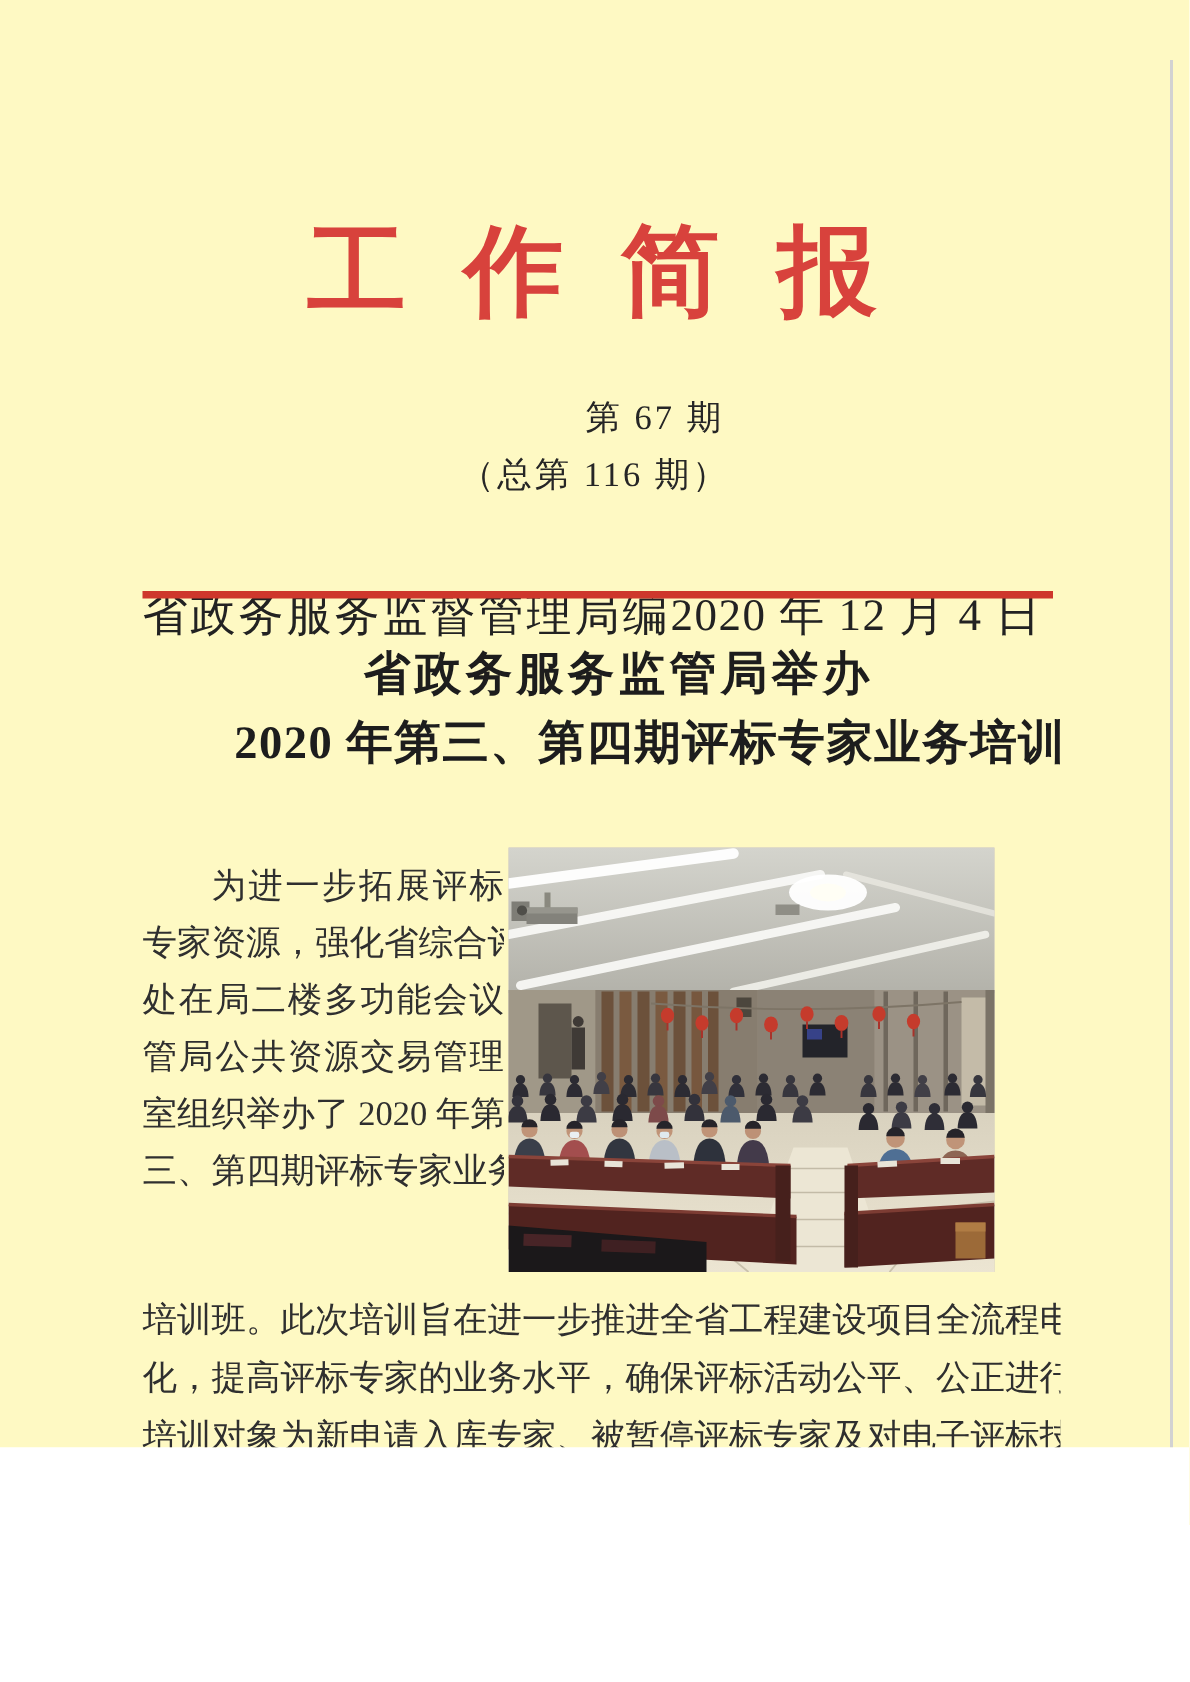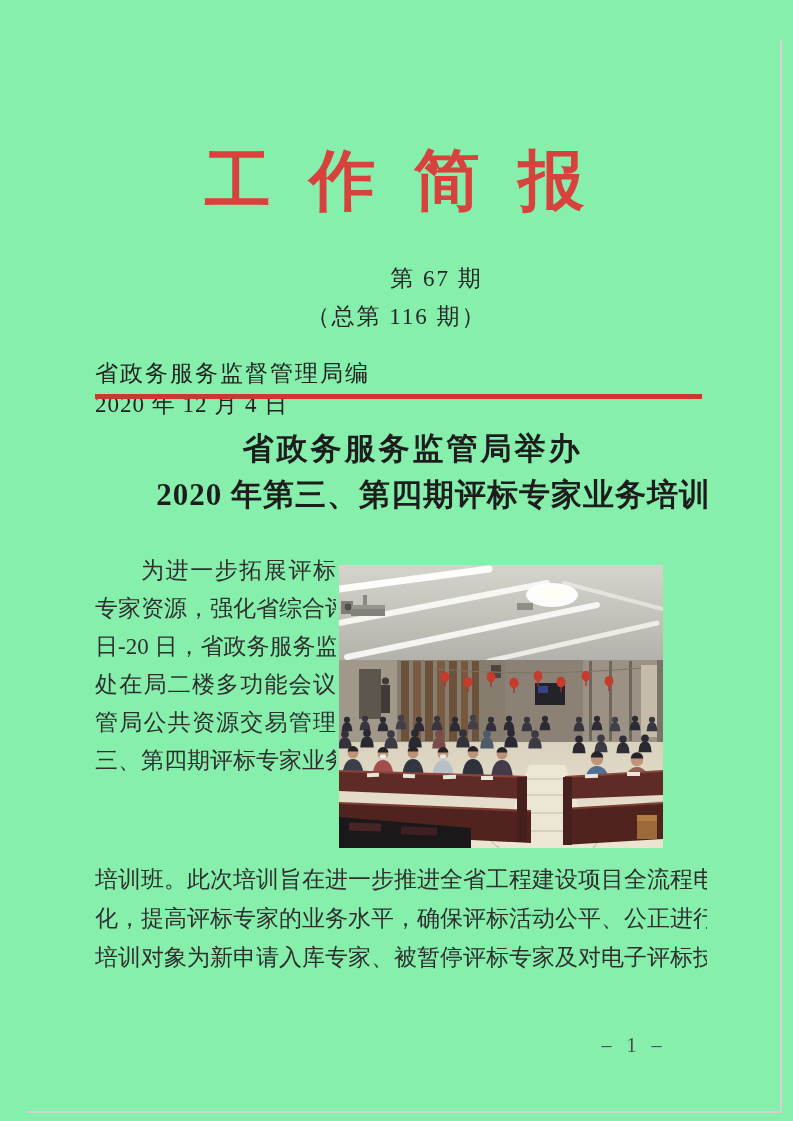--- a/index.html
+++ b/index.html
@@ -2,22 +2,22 @@
 <html><head>
 <meta charset="utf-8">
 <style>
   html, body {
     margin: 0; padding: 0;
     background: #ffffff;
     font-family: "Liberation Serif", "DejaVu Serif", serif;
   }
   .page {
     position: relative;
-    width: 793px; height: 1121px;
-    background: #86efac;
+    width: 793px; height: 965px;
+    background: #fef9c3;
     overflow: hidden;
     font-family: Liberation Serif, serif;
   }
   
   .scan-edge-right {
     position: absolute; left: 780px; top: 40px;
     width: 2px; height: 1072px;
     background: #d2d2d2;
   }
   .scan-edge-bottom {
@@ -38,25 +38,25 @@
     position: absolute; left: 0; width: 793px;
     text-align: center;
     font-size: 23px; color: #262626;
     letter-spacing: 2px;
   }
   .issue-no   { top: 263px; padding-left: 40px; }
   .issue-cum  { top: 301px; }
 
   .editor-row {
     position: absolute; left: 95px; top: 358px; width: 607px;
-    display: flex; justify-content: space-between; align-items: baseline;
-    font-size: 23px; color: #222222; flex-direction: column;
+    display: flex; align-items: baseline;
+    font-size: 30px; color: #222222;
   }
   .editor-name { letter-spacing: 2px; }
-  .publish-date { letter-spacing: 1px; }
+  .publish-date { letter-spacing: 1px; margin-top: 32px; }
 
   .red-rule {
     position: absolute; left: 95px; top: 394px;
     width: 607px; height: 5px;
     background: #ce372c;
   }
 
   .headline {
     position: absolute; left: 0; width: 793px;
     text-align: center;
@@ -75,21 +75,21 @@
   }
   .body-line {
     height: 38px; line-height: 38px;
     font-size: 23px; color: #2f2f2f;
     text-align: justify; text-align-last: justify;
     text-justify: inter-character;
     overflow: hidden;
     white-space: nowrap;
   }
   .body-full-col .body-line { height: 39px; line-height: 39px; }
-  .body-line.first-line { text-indent: 46px; }
+  .body-line.first-line { text-indent: 46px; margin-top: 20px; }
 
   .photo-frame {
     position: absolute; left: 339px; top: 565px;
     width: 324px; height: 283px;
     background: #d9d3c6;
   }
   .photo-frame svg { display: block; width: 324px; height: 283px; }
 
   .page-number {
     position: absolute; left: 584px; top: 1034px; width: 100px;
@@ -115,23 +115,23 @@
   </div>
 
   <div class="red-rule"></div>
 
   <div class="headline headline-1">省政务服务监管局举办</div>
   <div class="headline headline-2">2020 年第三、第四期评标专家业务培训</div>
 
   <div class="body-left-col">
     <div class="body-line first-line">为进一步拓展评标</div>
     <div class="body-line">专家资源，强化省综合评</div>
-    <div class="body-line">日-20 日，省政务服务监</div>
     <div class="body-line">处在局二楼多功能会议</div>
     <div class="body-line">管局公共资源交易管理</div>
+    <div class="body-line">室组织举办了 2020 年第</div>
     <div class="body-line">三、第四期评标专家业务</div>
   </div>
 
   <div class="body-full-col">
     <div class="body-line">培训班。此次培训旨在进一步推进全省工程建设项目全流程电子</div>
     <div class="body-line">化，提高评标专家的业务水平，确保评标活动公平、公正进行。</div>
     <div class="body-line">培训对象为新申请入库专家、被暂停评标专家及对电子评标技能</div>
   </div>
 
   <div class="photo-frame">

